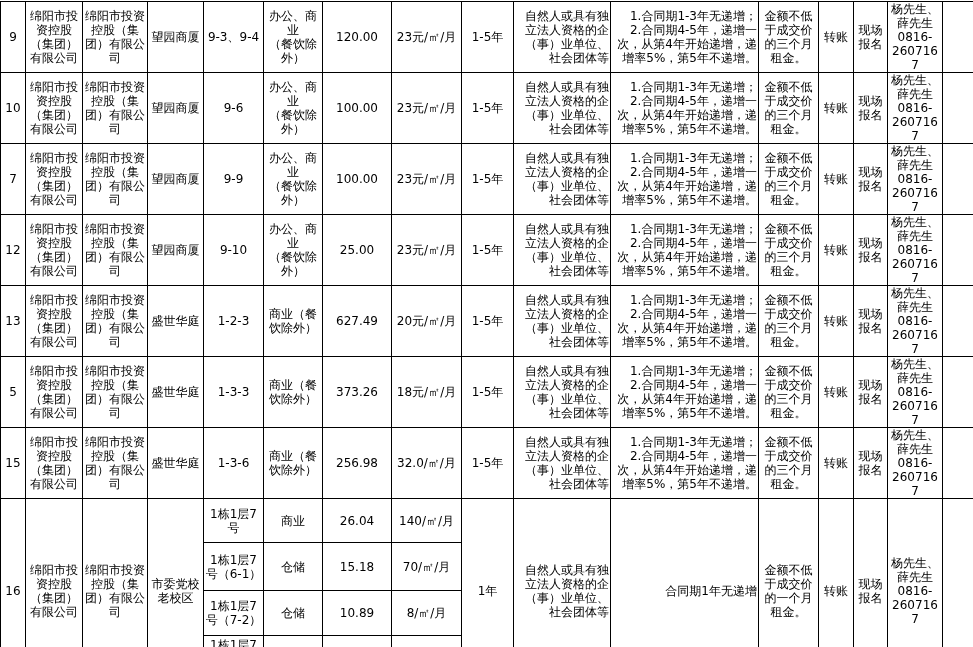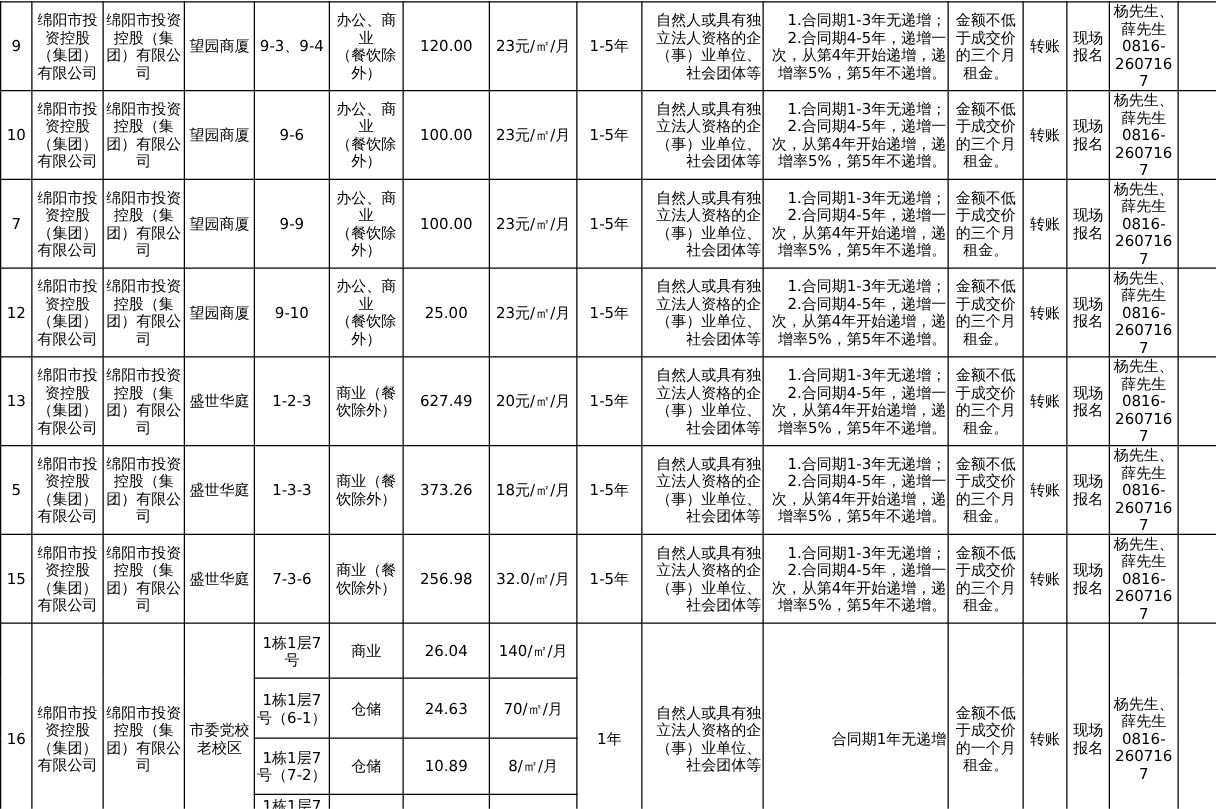--- a/index.html
+++ b/index.html
@@ -168,21 +168,21 @@
         <td class="c">现场报名</td>
         <td class="c">杨先生、薛先生
 0816-2607167</td>
         <td class="c"></td>
       </tr>
       <tr style="height: 68px;">
         <td class="c">15</td>
         <td class="c">绵阳市投资控股（集团）有限公司</td>
         <td class="c">绵阳市投资控股（集团）有限公司</td>
         <td class="c">盛世华庭</td>
-        <td class="c">7-3-6</td>
+        <td class="c">1-3-6</td>
         <td class="c">商业（餐饮除外）</td>
         <td class="c">256.98</td>
         <td class="c">32.0/㎡/月</td>
         <td class="c">1-5年</td>
         <td class="l">自然人或具有独立法人资格的企（事）业单位、社会团体等</td>
         <td class="l">1.合同期1-3年无递增；
 2.合同期4-5年，递增一次，从第4年开始递增，递增率5%，第5年不递增。</td>
         <td class="c">金额不低于成交价的三个月租金。</td>
         <td class="c">转账</td>
         <td class="c">现场报名</td>
@@ -205,21 +205,21 @@
         <td class="c" rowspan="4">金额不低于成交价的一个月租金。</td>
         <td class="c" rowspan="4">转账</td>
         <td class="c" rowspan="4">现场报名</td>
         <td class="c" rowspan="4">杨先生、薛先生
 0816-2607167</td>
         <td class="c" rowspan="4"></td>
       </tr>
       <tr style="height: 48px;">
         <td class="c">1栋1层7号（6-1）</td>
         <td class="c">仓储</td>
-        <td class="c">24.63</td>
+        <td class="c">15.18</td>
         <td class="c">70/㎡/月</td>
       </tr>
       <tr style="height: 45px;">
         <td class="c">1栋1层7号（7-2）</td>
         <td class="c">仓储</td>
         <td class="c">10.89</td>
         <td class="c">8/㎡/月</td>
       </tr>
       <tr style="height: 47px;">
         <td class="c">1栋1层7号（厨卫）</td>

